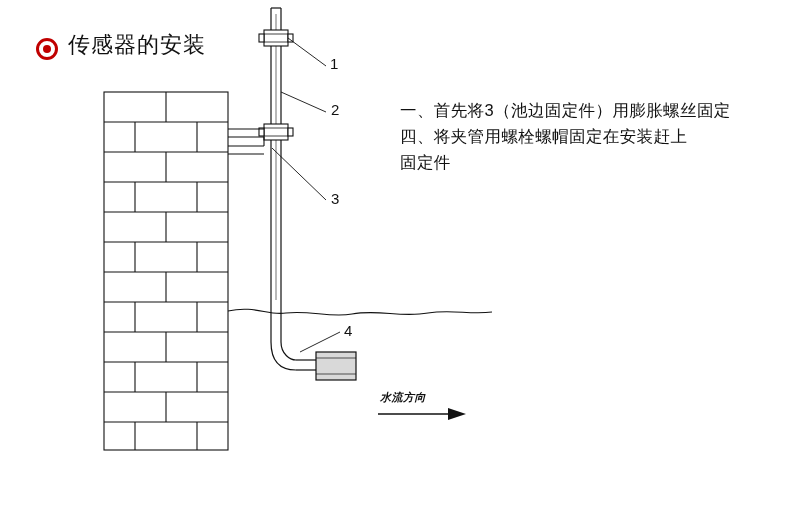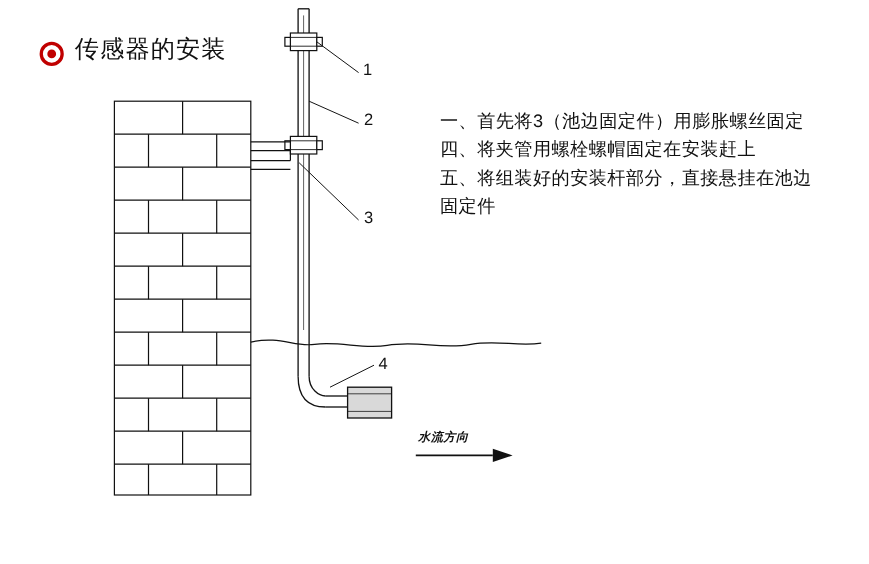--- a/index.html
+++ b/index.html
@@ -102,21 +102,20 @@
 <div id="page">
 
   <div id="title-block">
     <span id="title-bullet"></span>
     <span id="title-text">传感器的安装</span>
   </div>
 
   <div id="instructions">
     <div class="instruction-line">一、首先将3（池边固定件）用膨胀螺丝固定</div>
     <div class="instruction-line">四、将夹管用螺栓螺帽固定在安装赶上</div>
-    <div class="instruction-line">五、将组装好的安装杆部分，直接悬挂在池边</div>
     <div class="instruction-line">固定件</div>
   </div>
 
   <svg id="drawing" width="790" height="513" viewBox="0 0 790 513">
 
     <g stroke="#111111" stroke-width="1.1" fill="none">
 
       <rect x="104" y="92" width="124" height="358"></rect>
 
       <line x1="104" y1="122" x2="228" y2="122"></line>

